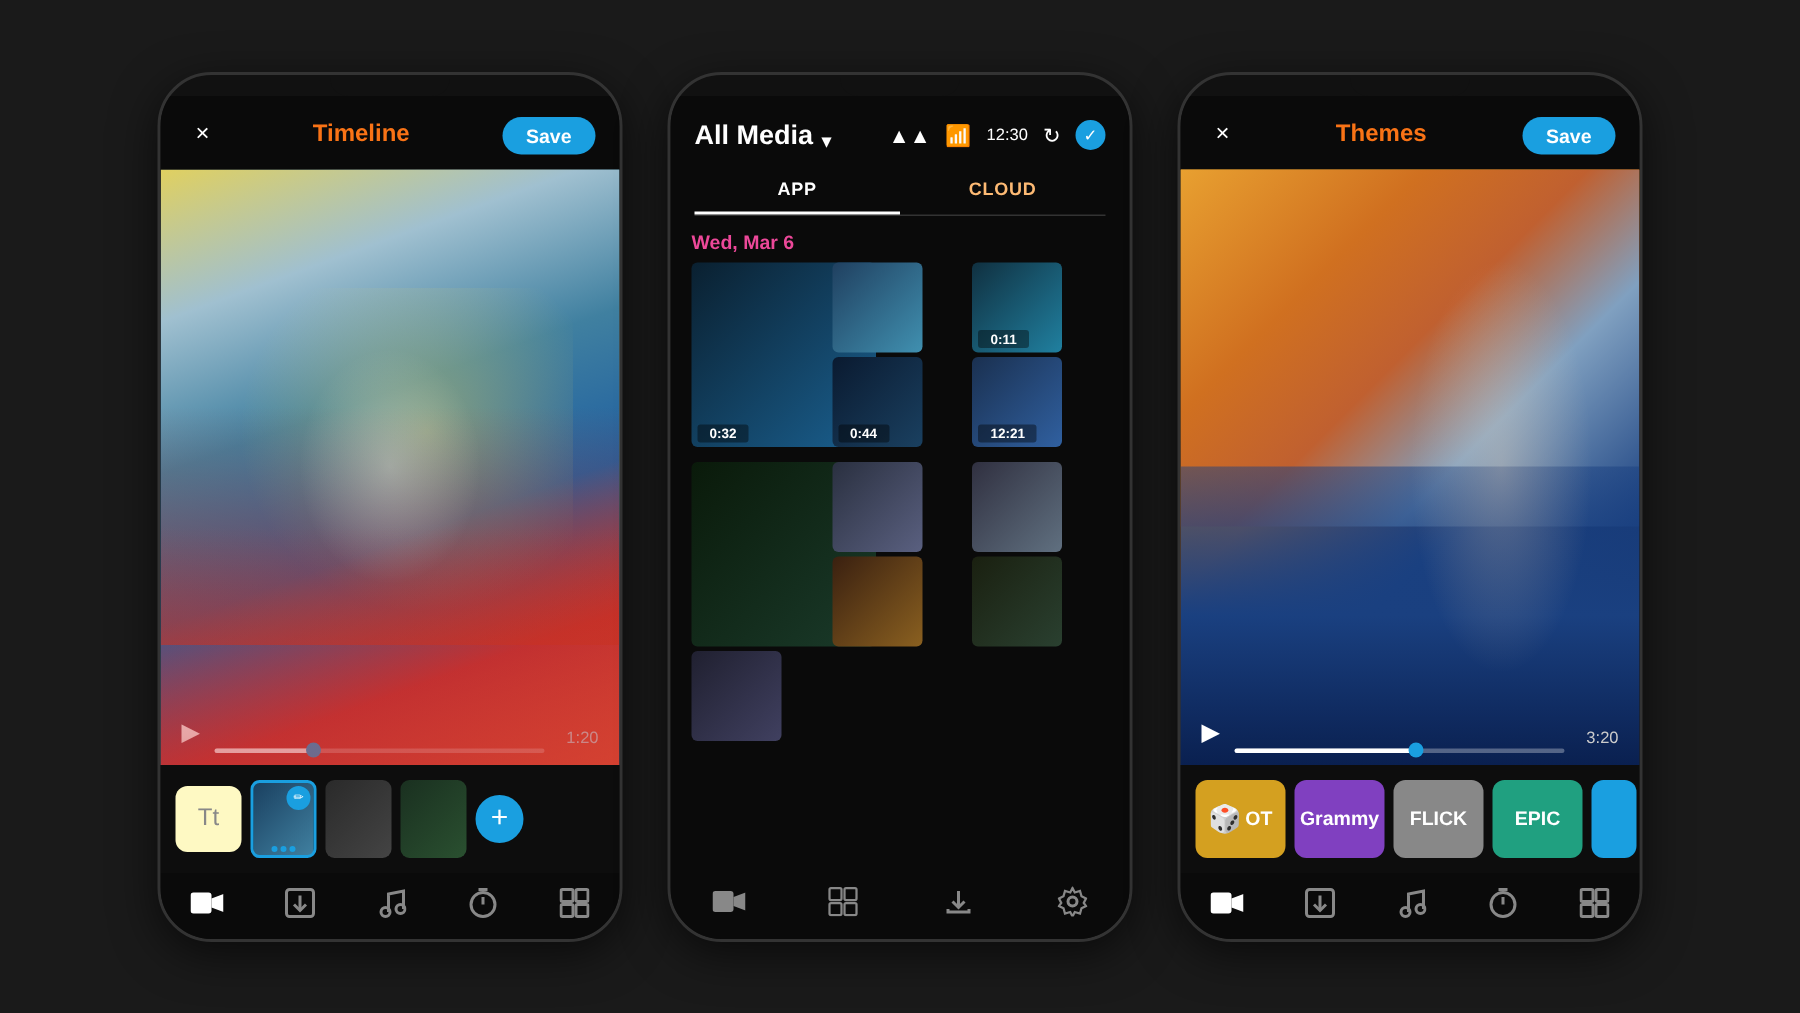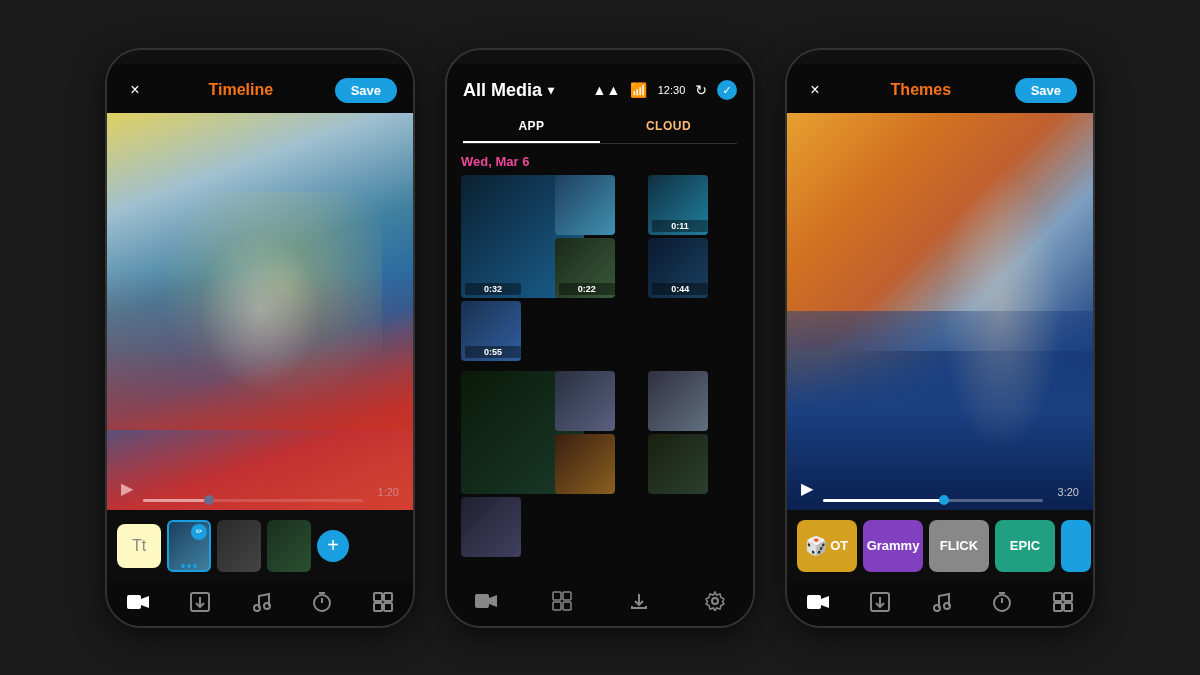--- a/index.html
+++ b/index.html
@@ -227,21 +227,21 @@
       display: flex;
       align-items: center;
       justify-content: space-between;
       margin-bottom: 10px;
     }
     .media-title {
       color: #fff;
       font-size: 18px;
       font-weight: 700;
       display: flex;
-      align-items: center;
+      align-items: flex-end;
       gap: 6px;
     }
     .dropdown-arrow {
       color: #fff;
       font-size: 12px;
     }
     .status-icons {
       display: flex;
       align-items: center;
       gap: 10px;
@@ -305,21 +305,21 @@
     .thumb-bike2 { background: linear-gradient(135deg, #2a3a4a, #6a7a8a); }
     .thumb-orange { background: linear-gradient(135deg, #3a2010, #8a5020); }
     .video-duration {
       position: absolute;
       bottom: 3px;
       left: 4px;
       color: #fff;
       font-size: 9px;
       font-weight: 600;
       background: rgba(0,0,0,0.4);
-      padding: 1px 19px;
+      padding: 1px 8px;
       border-radius: 2px;
     }
 
     
     .phone3-header {
       background: #0a0a0a;
       padding: 14px 16px 10px;
       display: flex;
       align-items: center;
       justify-content: space-between;
@@ -478,28 +478,25 @@
     <div class="media-content">
       <div class="date-label">Wed, Mar 6</div>
       <div class="media-grid" style="grid-template-columns:repeat(3,1fr);grid-template-rows:repeat(2,60px);">
         <div class="media-thumb thumb-blue1" style="grid-row:span 2;height:123px;">
           <div class="video-duration">0:32</div>
         </div>
         <div class="media-thumb thumb-blue2" style="height:60px;"></div>
         <div class="media-thumb thumb-teal" style="height:60px;">
           <div class="video-duration">0:11</div>
         </div>
-        <div class="media-thumb thumb-dark1" style="height:60px;">
-          <div class="video-duration">0:22</div>
-        </div>
         <div class="media-thumb thumb-river" style="height:60px;">
           <div class="video-duration">0:44</div>
         </div>
         <div class="media-thumb thumb-group" style="height:60px;">
-          <div class="video-duration">0:55</div>
+          <div class="video-duration">12:21</div>
         </div>
       </div>
       <div class="media-grid" style="grid-template-columns:repeat(3,1fr);grid-template-rows:repeat(2,60px);">
         <div class="media-thumb thumb-forest1" style="grid-row:span 2;height:123px;background:linear-gradient(135deg,#0a1a0a,#1a3a2a);"></div>
         <div class="media-thumb thumb-bike1" style="height:60px;background:linear-gradient(135deg,#2a3040,#5a6080);"></div>
         <div class="media-thumb thumb-bike2" style="height:60px;background:linear-gradient(135deg,#303040,#607080);"></div>
         <div class="media-thumb thumb-orange" style="height:60px;background:linear-gradient(135deg,#3a2010,#8a6020);"></div>
         <div class="media-thumb" style="height:60px;background:linear-gradient(135deg,#1a2010,#2a4030);"></div>
         <div class="media-thumb" style="height:60px;background:linear-gradient(135deg,#202030,#404060);"></div>
       </div>

